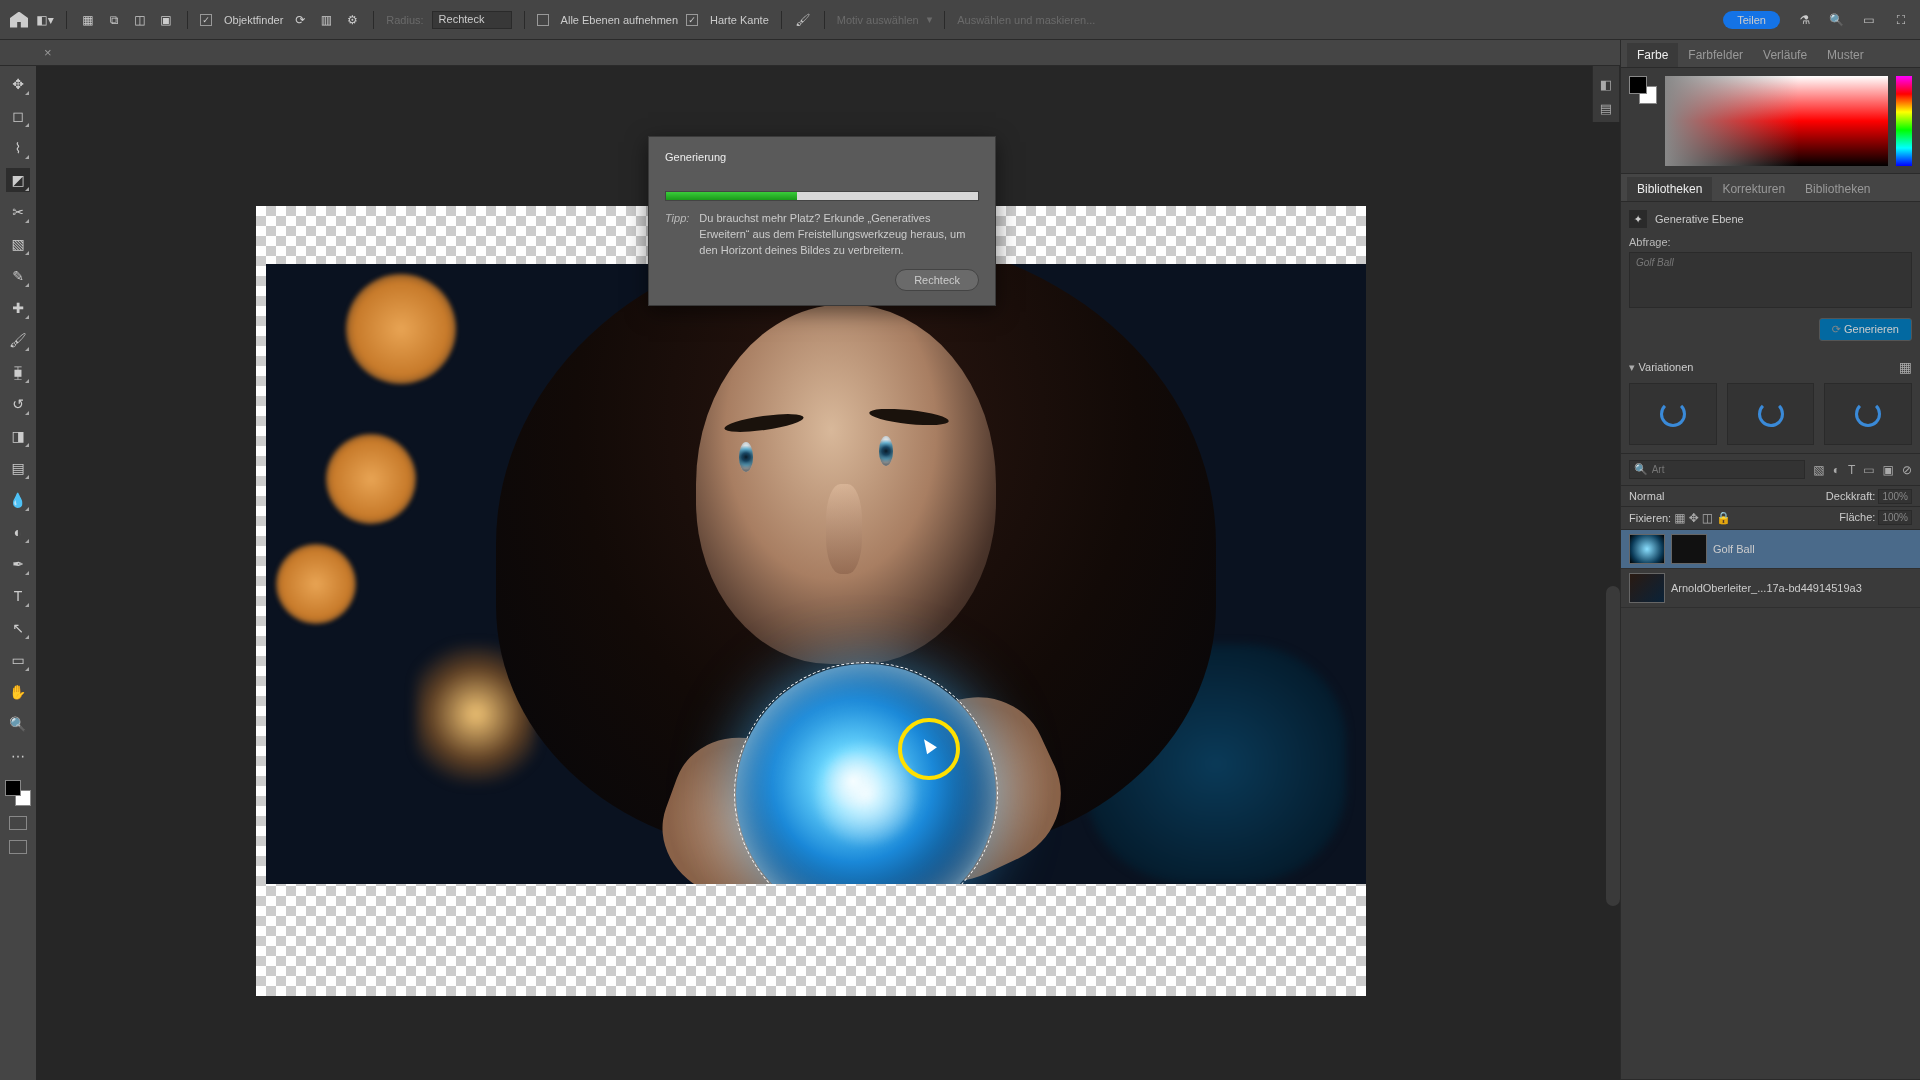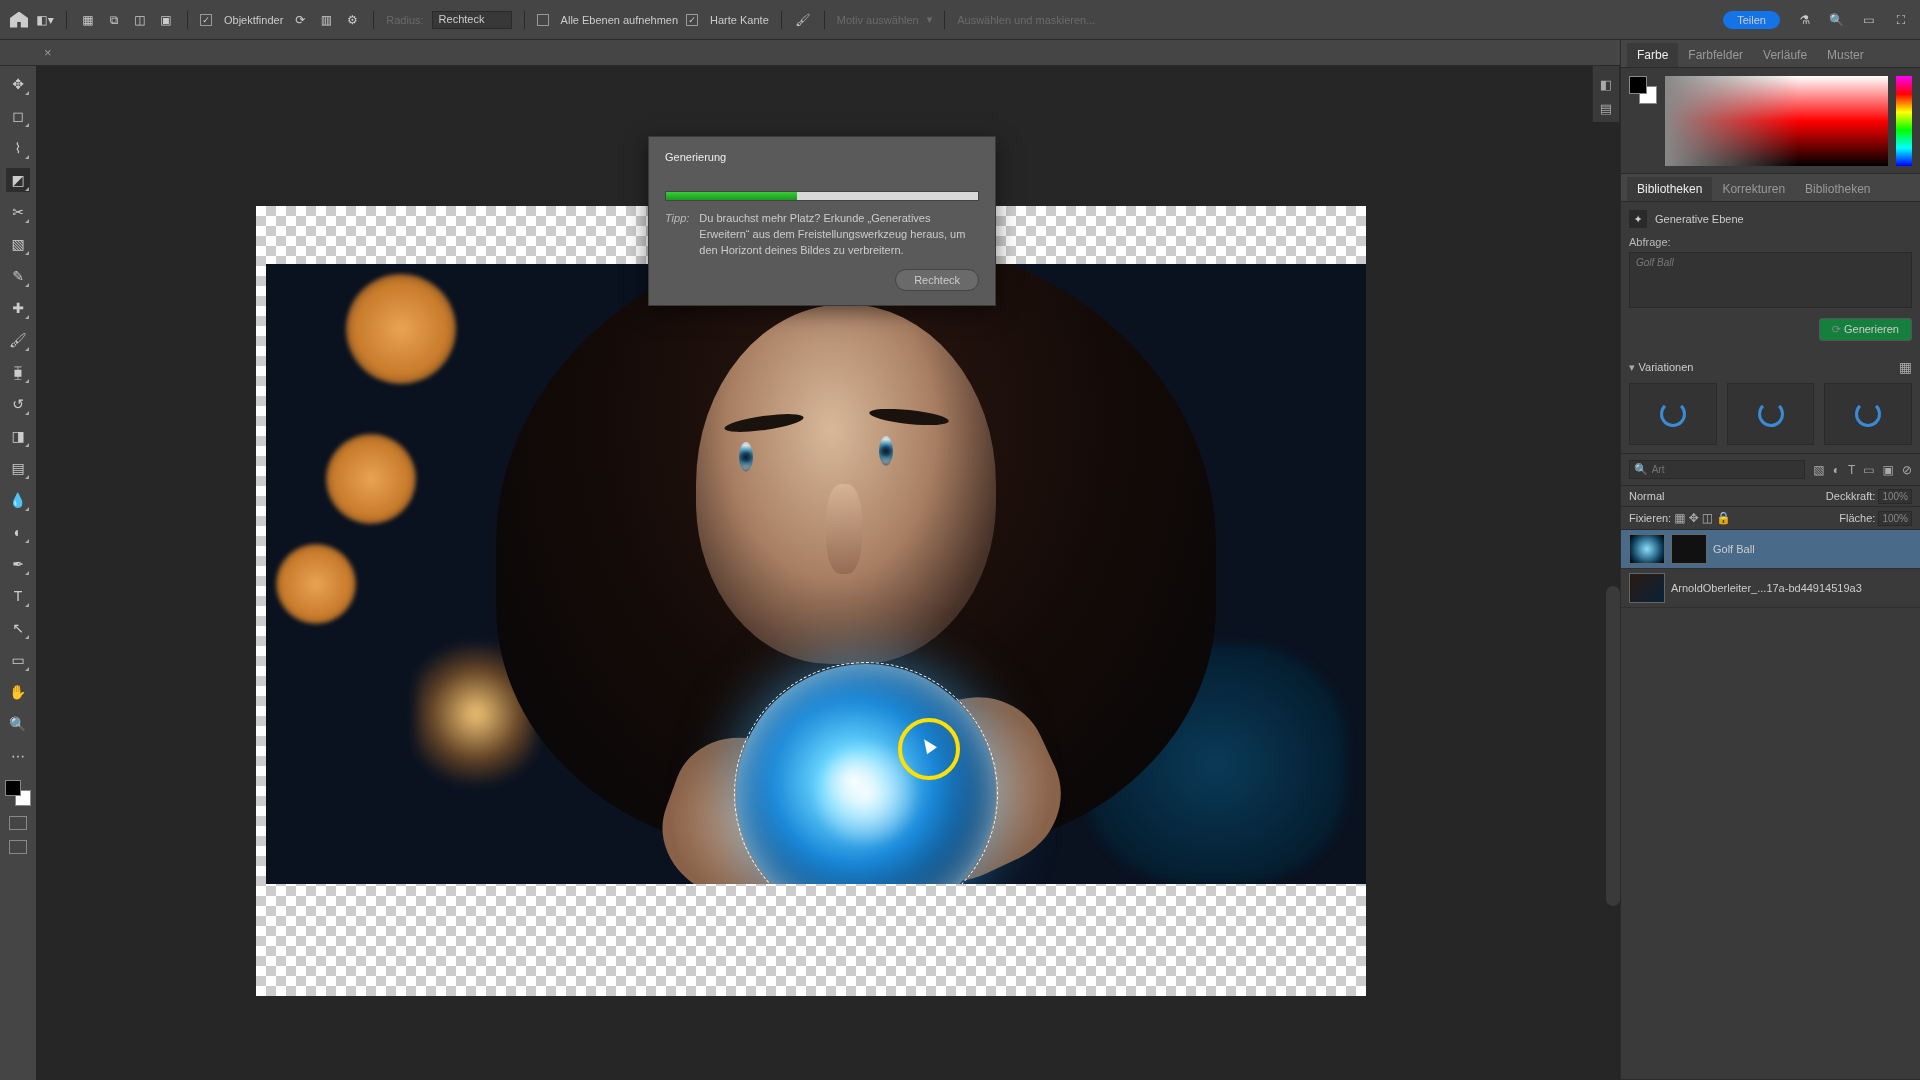--- a/index.html
+++ b/index.html
@@ -101,36 +101,36 @@
 .color-sw .b{position:absolute;right:0;bottom:0;width:18px;height:18px;background:#fff;border:1px solid #888}
 .color-field{flex:1;height:90px;background:linear-gradient(to bottom,#fff 0%,#f00 50%,#000 100%);position:relative}
 .color-field::before{content:"";position:absolute;inset:0;background:linear-gradient(to right,#888 0%,transparent 60%)}
 .hue{width:16px;height:90px;background:linear-gradient(to bottom,#f0f 0%,#f00 20%,#ff0 40%,#0f0 60%,#0ff 80%,#00f 100%)}
 
 
 .prop-body{min-height:200px}
 .prop-row{display:flex;align-items:center;gap:8px;margin-bottom:8px}
 .gen-icon{width:18px;height:18px;background:#2a2a2a;display:flex;align-items:center;justify-content:center;font-size:11px}
 .prompt-area{width:100%;height:56px;background:#333;border:1px solid #2a2a2a;margin:4px 0 10px;padding:4px 6px;color:#777;font-style:italic;font-size:10px}
-.gen-btn{float:right;background:#15803d;border:1px solid #555;padding:4px 12px;border-radius:3px;color:#888;font-size:11px}
+.gen-btn{float:right;background:#0369a1;border:1px solid #555;padding:4px 12px;border-radius:3px;color:#888;font-size:11px}
 .gen-btn::before{content:"⟳ ";}
 .var-head{display:flex;align-items:center;justify-content:space-between;margin-top:18px;margin-bottom:8px}
 .var-head .chev{color:#aaa;margin-right:4px}
 .var-grid-icon{color:#aaa;font-size:14px}
 .var-thumbs{display:flex;gap:10px}
 .vthumb{flex:1;height:62px;background:#333;border:1px solid #2a2a2a;display:flex;align-items:center;justify-content:center}
 .vthumb .ring{width:26px;height:26px;border:3px solid #3a8ad8;border-top-color:transparent;border-radius:50%}
 
 
 .layers-body{flex:1;display:flex;flex-direction:column}
 .lay-tools{display:flex;align-items:center;gap:8px;padding:6px 8px;border-bottom:1px solid #2a2a2a}
 .lay-search{flex:1;display:flex;align-items:center;gap:4px;background:#333;padding:2px 4px;border:1px solid #2a2a2a}
 .lay-search input{background:transparent;border:none;color:#888;width:50px;font-size:10px}
 .lay-tool{color:#aaa;font-size:12px}
-.lay-row2{display:flex;align-items:center;justify-content:space-between;padding:4px 8px;border-bottom:1px solid #2a2a2a;font-size:10px;color:#888}
+.lay-row2{display:flex;align-items:flex-start;justify-content:space-between;padding:4px 8px;border-bottom:1px solid #2a2a2a;font-size:10px;color:#888}
 .lay-inp{background:#333;border:1px solid #2a2a2a;width:46px;padding:1px 3px;color:#888;font-size:10px}
 .layer{display:flex;align-items:center;gap:6px;padding:4px 8px;border-bottom:1px solid #2f2f2f}
 .layer.sel{background:#4a6a8a}
 .eye{width:14px;text-align:center;color:#ccc;font-size:11px}
 .lthumb{width:36px;height:30px;background:#222;border:1px solid #666;position:relative;overflow:hidden}
 .lthumb.orb-t{background:radial-gradient(circle at 50% 50%,#8adfff 0%,#0a3a58 70%,#000 100%)}
 .lthumb.photo-t{background:linear-gradient(135deg,#2a1a12 0%,#0a2238 100%)}
 .mask-t{width:36px;height:30px;background:#fff;border:1px solid #666}
 .mask-t.dark{background:#111}
 .lname{flex:1;font-size:11px}

